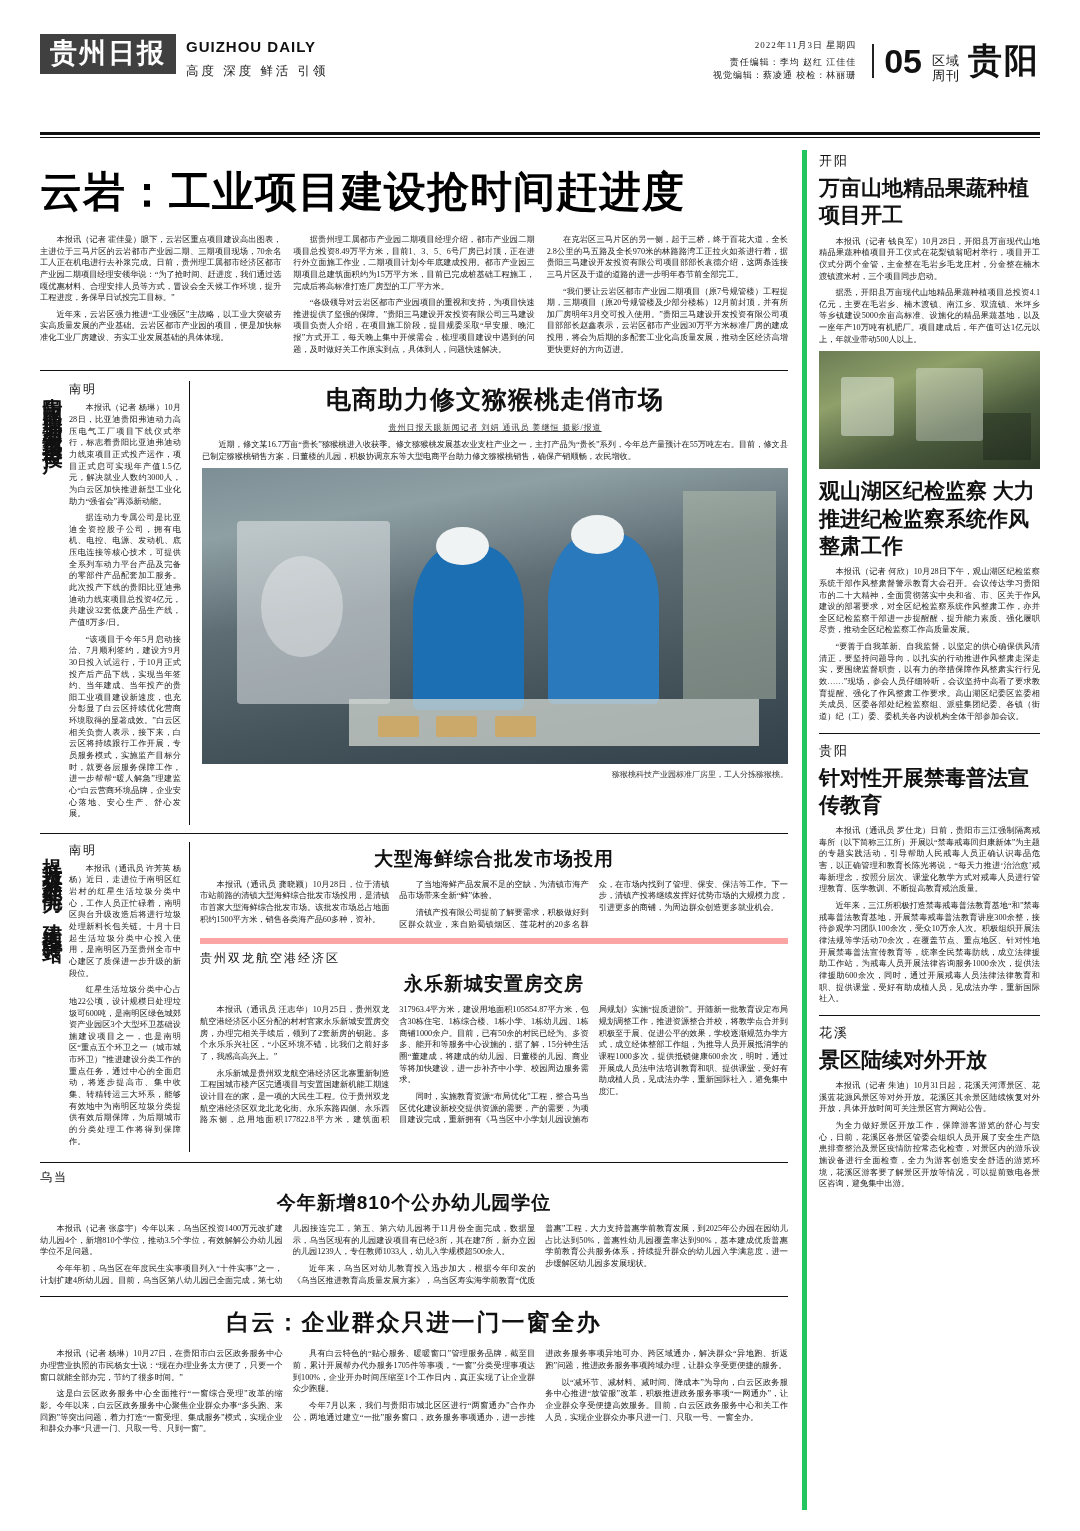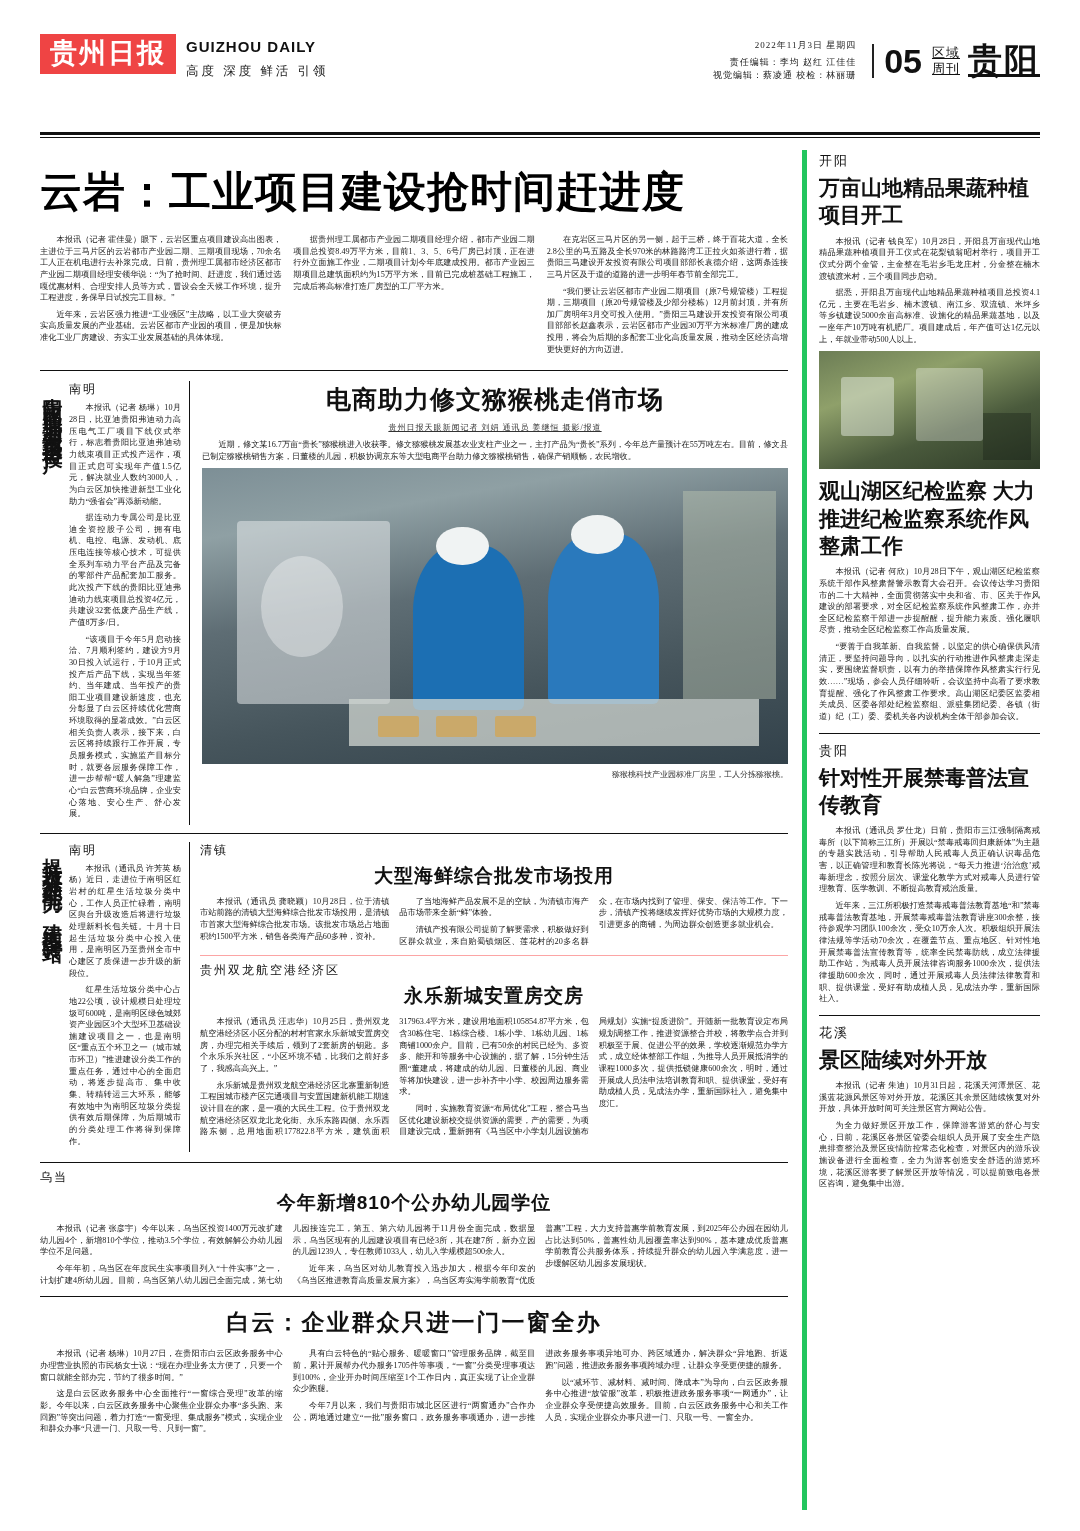--- a/index.html
+++ b/index.html
@@ -16,40 +16,40 @@
 
   
   .masthead {
     position:relative;
     height:92px;
     margin:34px 40px 0 40px;
     display:flex; align-items:flex-start; justify-content:space-between;
   }
   .logo-block { display:flex; align-items:flex-start; gap:10px; }
   .logo-box {
-    background:#ef4444; color:#fff;
+    background:#404040; color:#fff;
     padding:6px 10px 7px 10px;
     font-family:"Liberation Serif", serif;
     font-weight:bold; font-size:27px; letter-spacing:2px;
     line-height:1;
   }
   .logo-right { padding-top:4px; }
   .logo-en { font-family:"Liberation Sans", sans-serif; font-weight:bold; font-size:15px; letter-spacing:1px; color:#111; }
   .logo-slogan { font-size:12.5px; letter-spacing:3px; margin-top:8px; color:#222; }
 
   .masthead-right { display:flex; align-items:center; gap:10px; padding-top:4px; }
   .issue-meta { text-align:right; font-size:9px; line-height:1.5; color:#222; }
   .issue-meta .row1 { letter-spacing:1px; margin-bottom:3px; }
   .issue-meta .row2, .issue-meta .row3 { letter-spacing:1px; }
   .pagenum {
     font-family:"Liberation Sans", sans-serif;
     font-size:34px; font-weight:bold; color:#111; line-height:1;
     border-left:2px solid #222; padding-left:10px; margin-left:6px;
   }
-  .section-name { display:flex; align-items:center; gap:8px;text-decoration:underline; }
+  .section-name { display:flex; align-items:flex-end; gap:8px; }
   .section-sub { font-size:13px; line-height:1.2; letter-spacing:1px; color:#111; }
   .section-main { font-size:34px; font-weight:bold; letter-spacing:2px; color:#111; font-family:"Liberation Serif", serif; }
 
   .rule-thick { border-top:3px solid #111; margin:6px 40px 0 40px; }
   .rule-thin  { border-top:1px solid #111; margin:2px 40px 0 40px; }
 
   
   .body-wrap { display:flex; margin:12px 40px 0 40px; gap:14px; height:1360px; }
   .col-left { width:748px; position:relative; }
   .col-right { width:238px; border-left:5px solid #22c55e; padding-left:12px; }
@@ -118,21 +118,21 @@
   
   .lower { margin-top:8px; border-top:1px solid #111; padding-top:8px; display:flex; gap:10px; }
   .lower-left { width:150px; border-right:1px solid #111; padding-right:8px; display:flex; }
   .lower-right { flex:1; }
   .loc-tag { font-family:"Liberation Sans", sans-serif; font-size:12px; letter-spacing:2px; margin-bottom:4px; }
   .head3 {
     font-family:"Liberation Sans", sans-serif;
     font-weight:bold; font-size:19px; text-align:center; letter-spacing:1px;
     margin:4px 0 7px 0;
   }
-  .sub-block { border-top:1px solid #fca5a5; margin-top:8px; padding-top:6px; }
+  .sub-block { border-top:6px solid #fca5a5; margin-top:8px; padding-top:6px; }
 
   .headline-bottom {
     font-family:"Liberation Sans", sans-serif;
     font-weight:bold; font-size:23px; text-align:center;
     letter-spacing:2px; margin:10px 0 10px 0;
   }
 
   
   .r-loc { font-family:"Liberation Sans", sans-serif; font-size:13px; letter-spacing:2px; margin:2px 0 4px 0; }
   .r-head {
@@ -189,20 +189,21 @@
 
       <div class="headline-main">云岩：工业项目建设抢时间赶进度</div>
 
       <div class="mini-cols">
         <div class="mini-col">
           <p class="art">本报讯（记者 霍佳曼）眼下，云岩区重点项目建设高出图表，主进位于三马片区的云岩都市产业园二期、三期项目现场，70余名工人正在机电进行去补浆完成。日前，贵州理工属都市经济区都市产业园二期项目经理安领华说：“为了抢时间、赶进度，我们通过选嘎优惠材料、合理安排人员等方式，冒设会全天候工作环境，提升工程进度，务保早日试投完工目标。”</p>
           <p class="art">近年来，云岩区强力推进“工业强区”主战略，以工业大突破夯实高质量发展的产业基础。云岩区都市产业园的项目，便是加快标准化工业厂房建设、夯实工业发展基础的具体体现。</p>
         </div>
         <div class="mini-col">
           <p class="art">据贵州理工属都市产业园二期项目经理介绍，都市产业园二期项目总投资8.49万平方米，目前1、3、5、6号厂房已封顶，正在进行外立面施工作业，二期项目计划今年底建成投用。都市产业园三期项目总建筑面积约为15万平方米，目前已完成桩基础工程施工，完成后将高标准打造厂房型的工厂平方米。</p>
+          <p class="art">“各级领导对云岩区都市产业园项目的重视和支持，为项目快速推进提供了坚强的保障。”贵阳三马建设开发投资有限公司三马建设项目负责人介绍，在项目施工阶段，提目规委采取“早安服、晚汇报”方式开工，每天晚上集中开候需会，梳理项目建设中遇到的问题，及时做好关工作原实到点，具体到人，问题快速解决。</p>
         </div>
         <div class="mini-col">
           <p class="art">在克岩区三马片区的另一侧，起于三桥，终于百花大道，全长2.8公里的马五路及全长970米的林路路湾工正拉火如茶进行着，据贵阳三马建设开发投资有限公司项目部部长袁德介绍，这两条连接三马片区及于道的道路的进一步明年春节前全部完工。</p>
           <p class="art">“我们要让云岩区都市产业园二期项目（原7号规管楼）工程提期，三期项目（原20号规管楼及少部分楼栋）12月前封顶，并有所加厂房明年3月交可投入使用。”贵阳三马建设开发投资有限公司项目部部长赵鑫表示，云岩区都市产业园30万平方米标准厂房的建成投用，将会为后期的多配套工业化高质量发展，推动全区经济高增更快更好的方向迈进。</p>
         </div>
       </div>
 
       <div class="hr-b"></div>
 
       <div class="feature">
@@ -243,21 +244,20 @@
           <div style="flex:1;">
             <div class="loc-tag">南明</div>
             <p class="art">本报讯（通讯员 许芳英 杨杨）近日，走进位于南明区红岩村的红星生活垃圾分类中心，工作人员正忙碌着，南明区舆台升级改造后将进行垃圾处理新料长包关链。十月十日起生活垃圾分类中心投入使用，是南明区乃至贵州全市中心建区了质保进一步升级的新段位。</p>
             <p class="art">红星生活垃圾分类中心占地22公顷，设计规模日处理垃圾可600吨，是南明区绿色城郊资产业园区3个大型环卫基础设施建设项目之一，也是南明区“重点五个环卫之一（城市城市环卫）”推进建设分类工作的重点任务，通过中心的全面启动，将逐步提高市、集中收集、转精转运三大环系，能够有效地中为南明区垃圾分类提供有效后期保障，为后期城市的分类处理工作将得到保障作。</p>
           </div>
         </div>
 
         <div class="lower-right">
 
           <div>
-            <div class="loc-tag">清镇</div>
             <div class="head3">大型海鲜综合批发市场投用</div>
             <div class="col3">
               <p class="art">本报讯（通讯员 龚晓颖）10月28日，位于清镇市站前路的清镇大型海鲜综合批发市场投用，是清镇市首家大型海鲜综合批发市场。该批发市场总占地面积约1500平方米，销售各类海产品60多种，资补。</p>
               <p class="art">了当地海鲜产品发展不足的空缺，为清镇市海产品市场带来全新“鲜”体验。</p>
               <p class="art">清镇产投有限公司提前了解要需求，积极做好到区群众就业，来自贻蜀镇烟区、莲花村的20多名群众，在市场内找到了管理、保安、保洁等工作。下一步，清镇产投将继续发挥好优势市场的大规模力度，引进更多的商铺，为周边群众创造更多就业机会。</p>
             </div>
           </div>
 
           <div class="sub-block">
             <div class="loc-tag">贵州双龙航空港经济区</div>

